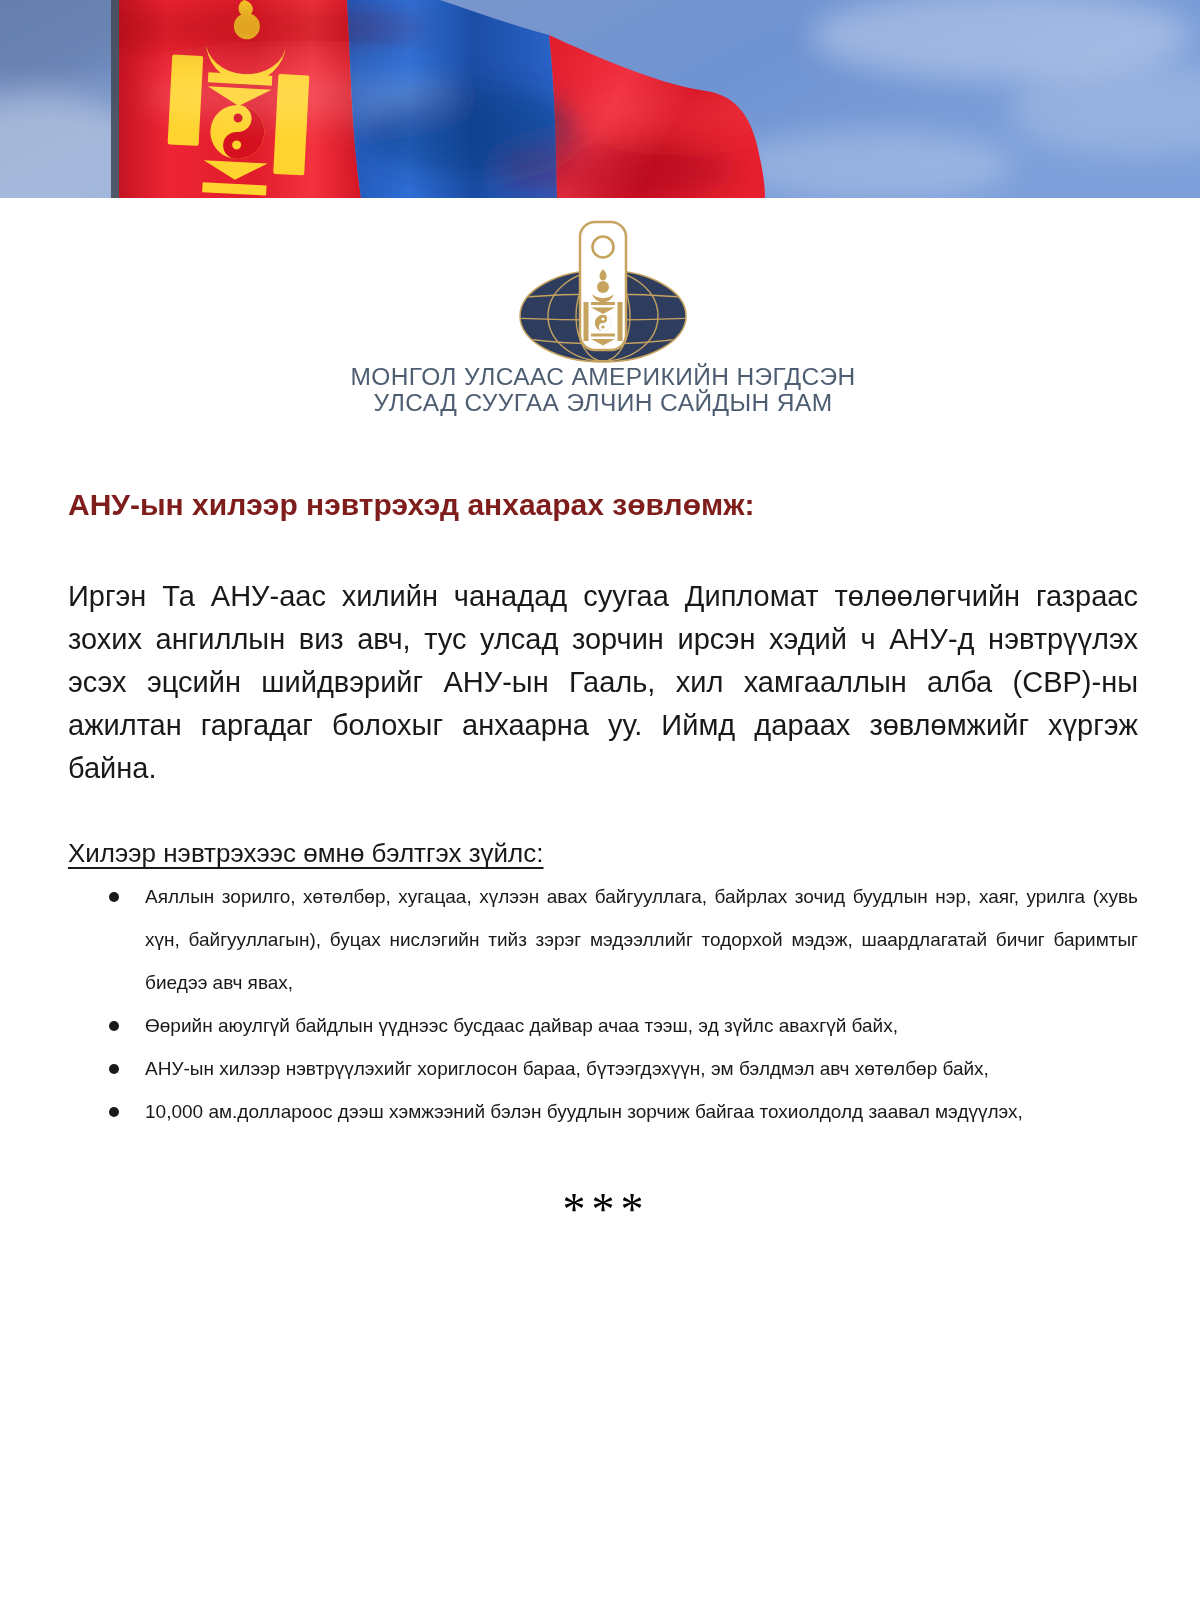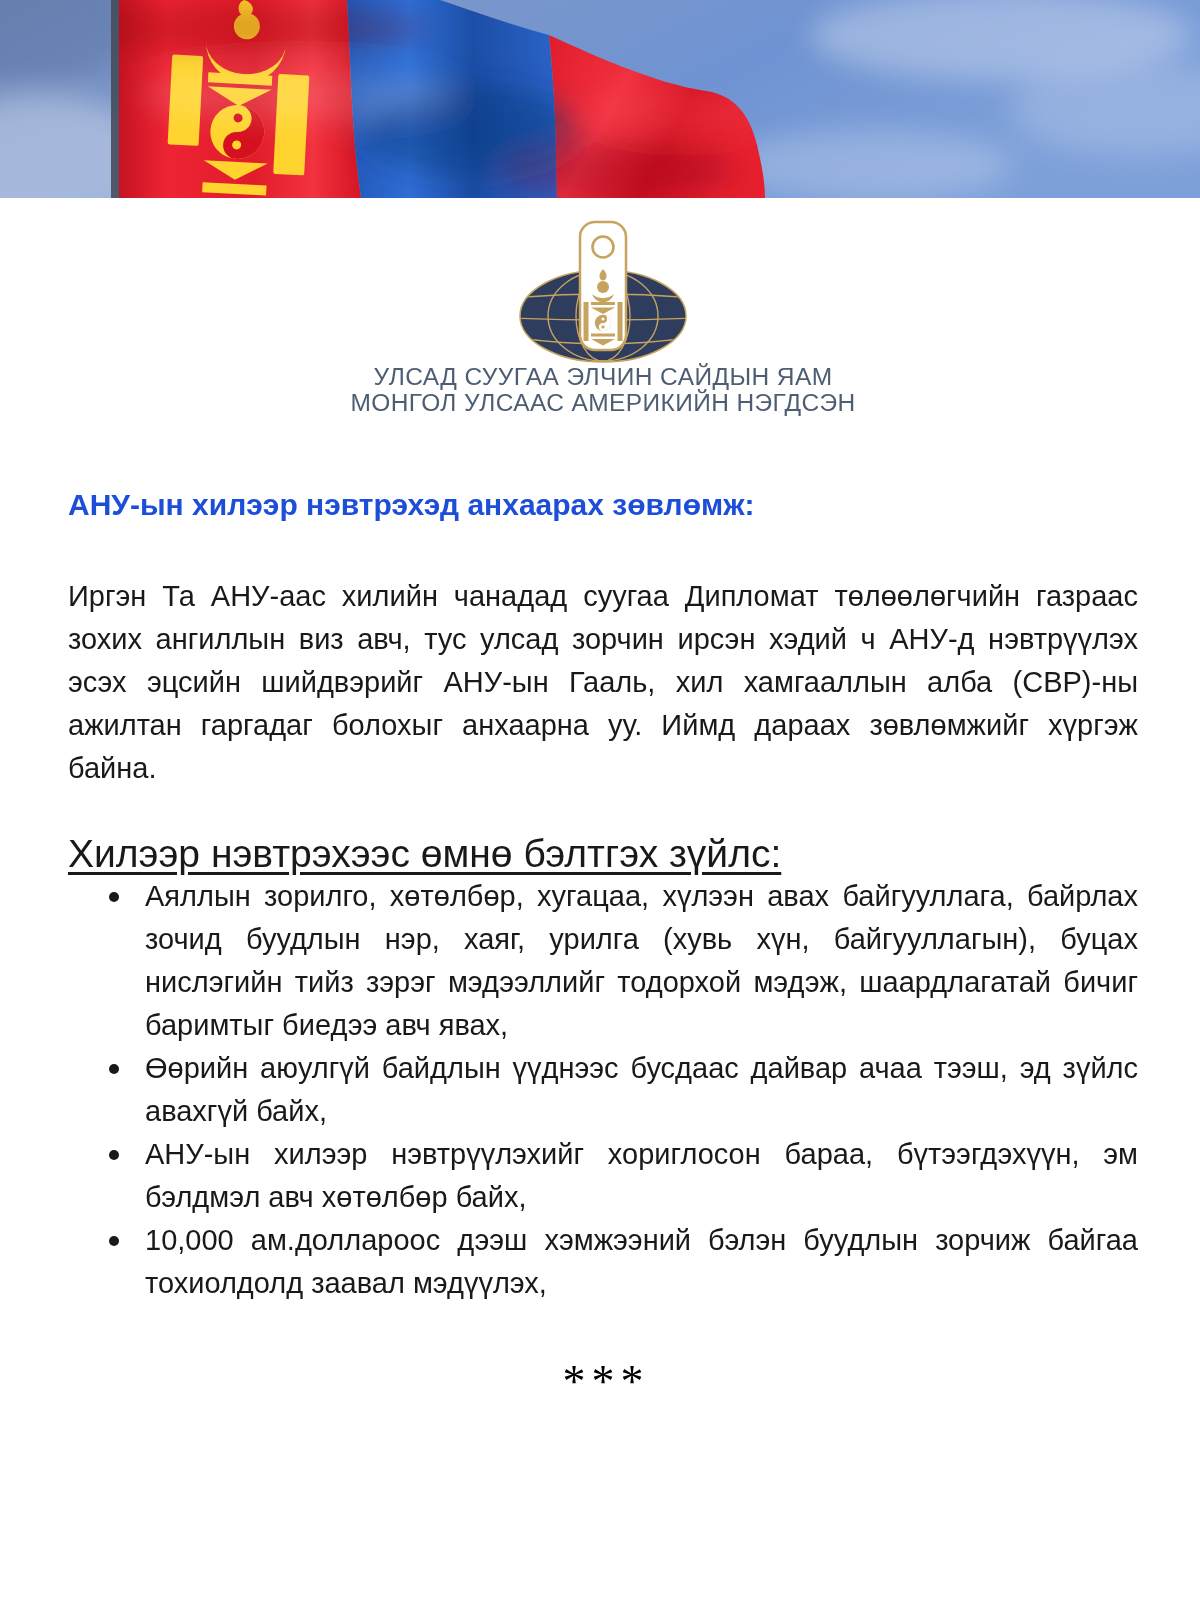--- a/index.html
+++ b/index.html
@@ -24,43 +24,43 @@
     font-weight: 400;
   }
 
   .doc-body { padding: 0 62px 0 68px; color: #191919; }
 
   .doc-title {
     margin: 72px 0 0 0;
     font-size: 30px;
     line-height: 36px;
     font-weight: bold;
-    color: #1d4ed8;
+    color: #7f1d1d;
   }
 
   .intro {
     margin: 52px 0 1px 0;
     font-size: 29px;
     line-height: 43px;
     text-align: justify;
   }
 
   .section-heading {
     margin: 42px 0 0 0;
-    font-size: 39px;
+    font-size: 26px;
     line-height: 43px;
     font-weight: 400;
     text-decoration: underline;
     text-underline-offset: 5px;
   }
 
   ul.bullets { margin: 0; padding: 0 0 0 77px; list-style: none; }
   ul.bullets li {
     position: relative;
-    font-size: 29px;
+    font-size: 19px;
     line-height: 43px;
     text-align: justify;
   }
   ul.bullets .dot {
     position: absolute;
     left: -36px; top: 17px;
     width: 10px; height: 10px;
     border-radius: 50%;
     background: #191919;
   }
@@ -191,22 +191,22 @@
           <circle cx="120" cy="103" r="1.6" fill="#ffffff"></circle>
           <circle cx="120" cy="111" r="1.6"></circle>
           <rect x="108" y="117.5" width="24" height="3"></rect>
           <polygon points="108,123 132,123 120,129.5"></polygon>
         </g>
       </g>
     </svg>
   </div>
 
   <div class="embassy-name">
+    <div>МОНГОЛ УЛСААС АМЕРИКИЙН НЭГДСЭН</div>
     <div>УЛСАД СУУГАА ЭЛЧИН САЙДЫН ЯАМ</div>
-    <div>МОНГОЛ УЛСААС АМЕРИКИЙН НЭГДСЭН</div>
   </div>
 
   <h1 class="doc-title">АНУ-ын хилээр нэвтрэхэд анхаарах зөвлөмж:</h1>
 
   <p class="intro">Иргэн Та АНУ-аас хилийн чанадад суугаа Дипломат төлөөлөгчийн газраас зохих ангиллын виз авч, тус улсад зорчин ирсэн хэдий ч АНУ-д нэвтрүүлэх эсэх эцсийн шийдвэрийг АНУ-ын Гааль, хил хамгааллын алба (CBP)-ны ажилтан гаргадаг болохыг анхаарна уу. Иймд дараах зөвлөмжийг хүргэж байна.</p>
 
   <h2 class="section-heading">Хилээр нэвтрэхээс өмнө бэлтгэх зүйлс:</h2>
 
   <ul class="bullets">
 

